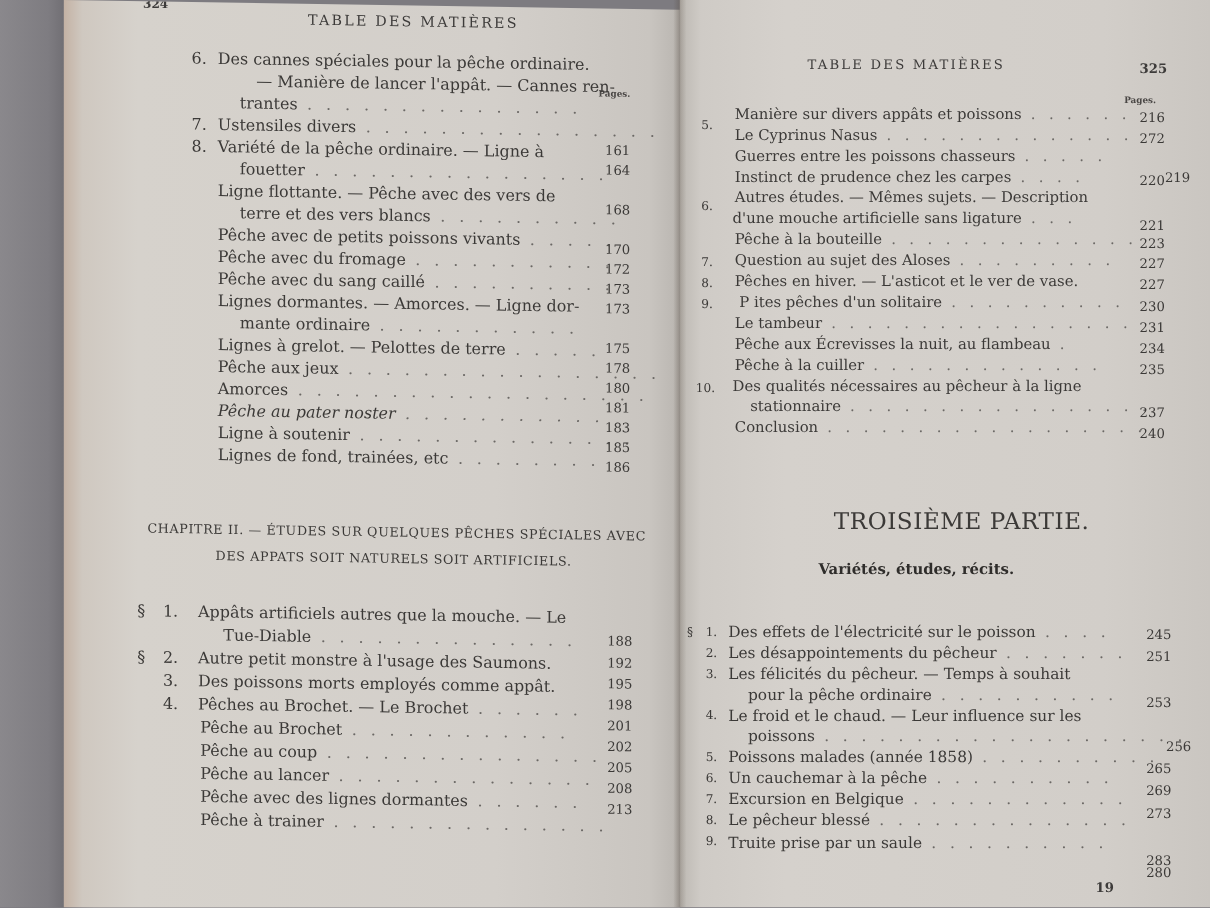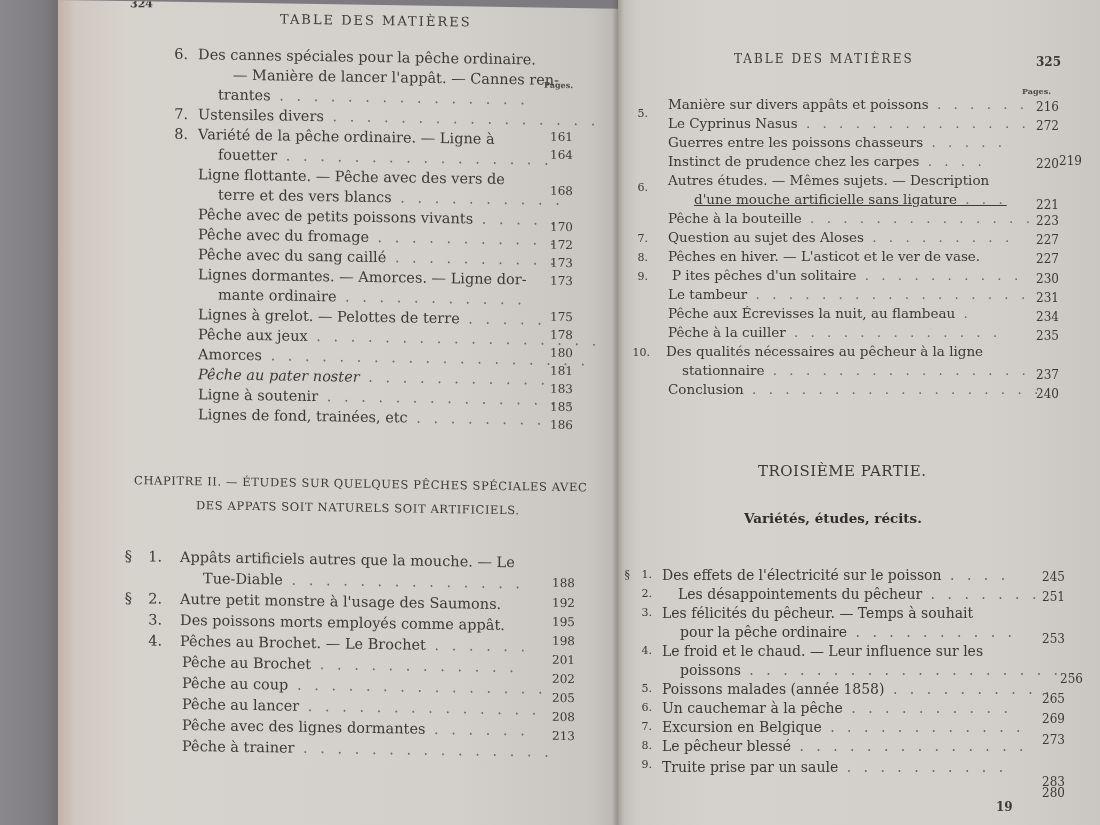--- a/index.html
+++ b/index.html
@@ -33,21 +33,21 @@
     position:absolute; font-size:13px; letter-spacing:2px; color:#3d3b3a;
   }
   .folio { position:absolute; font-size:11px; color:#3d3b3a; font-weight:bold; }
   .pages-label { position:absolute; font-size:8px; color:#4a4745; font-weight:bold; }
   .entry { position:absolute; font-size:14.5px; line-height:20px; color:#3b3937; white-space:nowrap; }
   .entry .num { position:absolute; text-align:right; }
   .entry .txt { position:absolute; }
   .leader { color:#6b6865; letter-spacing:4px; }
   .pg { position:absolute; font-size:12px; color:#3b3937; }
   .chap-head { position:absolute; font-size:11.5px; letter-spacing:.6px; color:#3b3937; white-space:nowrap; }
-  .part-title { position:absolute; font-size:15px; letter-spacing:.5px; color:#3b3937; }
+  .part-title { position:absolute; font-size:21px; letter-spacing:.5px; color:#3b3937; }
   .part-sub { position:absolute; font-size:13.5px; font-weight:bold; color:#2f2d2b; }
   .it { font-style:italic; }
 </style>
 </head>
 <body>
 
 <div class="backdrop"></div>
 
 <div class="page page-left">
   <div class="folio" style="left:72px;top:-4px;">324</div>
@@ -140,21 +140,21 @@
   <div class="pages-label" style="left:404px;top:86px;">Pages.</div>
 
   <div class="entry" style="left:0;top:0;font-size:13.5px;">
     <span class="num" style="left:16px;top:104px;width:14px;font-size:11px;">5.</span>
     <span class="txt" style="left:50px;top:94px;"><span>Manière sur divers appâts et poissons</span><span class="leader"> . . . . . .</span></span>
     <span class="txt" style="left:50px;top:113px;"><span>Le Cyprinus Nasus</span><span class="leader"> . . . . . . . . . . . . . .</span></span>
     <span class="txt" style="left:50px;top:132px;text-align:center;"><span>Guerres entre les poissons chasseurs</span><span class="leader"> . . . . .</span></span>
     <span class="txt" style="left:50px;top:151px;"><span>Instinct de prudence chez les carpes</span><span class="leader"> . . . .</span></span>
     <span class="num" style="left:16px;top:178px;width:14px;font-size:11px;">6.</span>
     <span class="txt" style="left:50px;top:170px;">Autres études. — Mêmes sujets. — Description</span>
-    <span class="txt" style="left:76px;top:189px;text-decoration:underline;"><span>d'une mouche artificielle sans ligature</span><span class="leader"> . . .</span></span>
+    <span class="txt" style="left:48px;top:189px;"><span>d'une mouche artificielle sans ligature</span><span class="leader"> . . .</span></span>
     <span class="txt" style="left:50px;top:208px;"><span>Pêche à la bouteille</span><span class="leader"> . . . . . . . . . . . . . .</span></span>
     <span class="num" style="left:16px;top:229px;width:14px;font-size:11px;">7.</span>
     <span class="txt" style="left:50px;top:227px;"><span>Question au sujet des Aloses</span><span class="leader"> . . . . . . . . .</span></span>
     <span class="num" style="left:16px;top:248px;width:14px;font-size:11px;">8.</span>
     <span class="txt" style="left:50px;top:246px;">Pêches en hiver. — L'asticot et le ver de vase.</span>
     <span class="num" style="left:16px;top:267px;width:14px;font-size:11px;">9.</span>
     <span class="txt" style="left:54px;top:265px;"><span>P ites pêches d'un solitaire</span><span class="leader"> . . . . . . . . . .</span></span>
     <span class="txt" style="left:50px;top:284px;"><span>Le tambeur</span><span class="leader"> . . . . . . . . . . . . . . . . .</span></span>
     <span class="txt" style="left:50px;top:303px;"><span>Pêche aux Écrevisses la nuit, au flambeau</span><span class="leader"> .</span></span>
     <span class="txt" style="left:50px;top:322px;"><span>Pêche à la cuiller</span><span class="leader"> . . . . . . . . . . . . .</span></span>
@@ -179,21 +179,21 @@
   <span class="pg" style="left:418px;top:387px;">240</span>
 
   <div class="part-title" style="left:140px;top:462px;">TROISIÈME PARTIE.</div>
   <div class="part-sub" style="left:126px;top:510px;">Variétés, études, récits.</div>
 
   <div class="entry" style="left:0;top:0;font-size:14px;">
     <span class="num" style="left:4px;top:565px;width:8px;font-size:11px;">§</span>
     <span class="num" style="left:18px;top:565px;width:16px;font-size:11px;">1.</span>
     <span class="txt" style="left:44px;top:565px;"><span>Des effets de l'électricité sur le poisson</span><span class="leader"> . . . .</span></span>
     <span class="num" style="left:18px;top:584px;width:16px;font-size:11px;">2.</span>
-    <span class="txt" style="left:44px;top:584px;margin-left:16px;"><span>Les désappointements du pêcheur</span><span class="leader"> . . . . . . .</span></span>
+    <span class="txt" style="left:44px;top:584px;"><span>Les désappointements du pêcheur</span><span class="leader"> . . . . . . .</span></span>
     <span class="num" style="left:18px;top:603px;width:16px;font-size:11px;">3.</span>
     <span class="txt" style="left:44px;top:603px;">Les félicités du pêcheur. — Temps à souhait</span>
     <span class="txt" style="left:62px;top:622px;"><span>pour la pêche ordinaire</span><span class="leader"> . . . . . . . . . .</span></span>
     <span class="num" style="left:18px;top:641px;width:16px;font-size:11px;">4.</span>
     <span class="txt" style="left:44px;top:641px;">Le froid et le chaud. — Leur influence sur les</span>
     <span class="txt" style="left:62px;top:660px;"><span>poissons</span><span class="leader"> . . . . . . . . . . . . . . . . . . . .</span></span>
     <span class="num" style="left:18px;top:679px;width:16px;font-size:11px;">5.</span>
     <span class="txt" style="left:44px;top:679px;"><span>Poissons malades (année 1858)</span><span class="leader"> . . . . . . . . . .</span></span>
     <span class="num" style="left:18px;top:698px;width:16px;font-size:11px;">6.</span>
     <span class="txt" style="left:44px;top:698px;"><span>Un cauchemar à la pêche</span><span class="leader"> . . . . . . . . . .</span></span>

